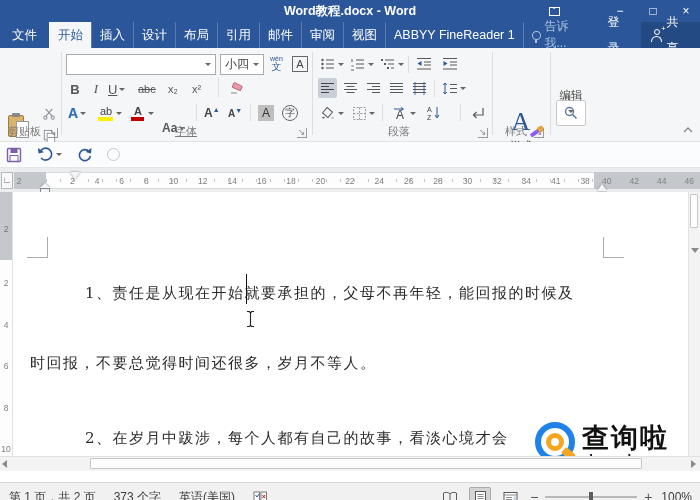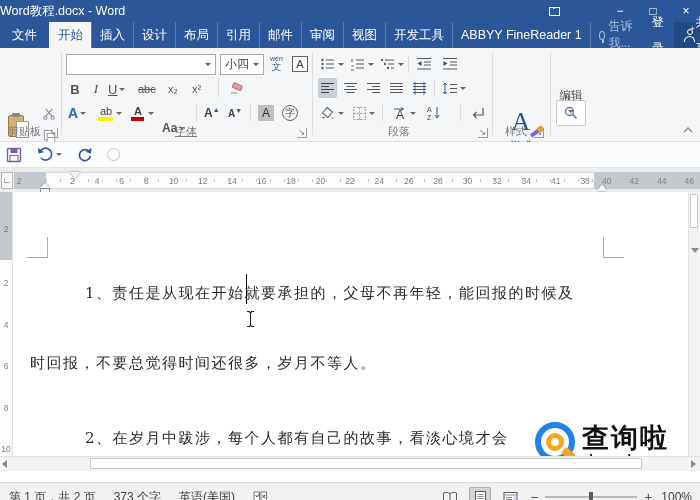--- a/index.html
+++ b/index.html
@@ -2,21 +2,21 @@
 <html><head>
 <meta charset="utf-8">
 <style>
   * { margin:0; padding:0; box-sizing:border-box; }
   html,body { width:700px; height:500px; overflow:hidden; }
   body { font-family:"Liberation Sans", sans-serif; font-size:12px; color:#444; background:#fff; position:relative; }
   .abs { position:absolute; }
 
   
   #titlebar { left:0; top:0; width:700px; height:22px; background:#2B579A; color:#fff; }
-  #title-text { width:100%; line-height:22px; font-size:12.5px; color:#fff; }
+  #title-text { width:100%; text-align:center; line-height:22px; font-size:12.5px; color:#fff;font-weight:bold; }
   .winctrl { top:0; height:22px; display:flex; align-items:center; justify-content:center; width:28px; color:#fff; font-size:12px; cursor:default; }
   #ribbon-opts-icon { right:132px; } #min-btn { right:66px; } #max-btn { right:33px; } #close-btn { right:0; }
   .boxglyph { width:11px; height:9px; border:1px solid #fff; display:inline-flex; align-items:flex-start; justify-content:center; font-size:8px; line-height:6px; }
 
   
   #tabrow { left:0; top:22px; width:700px; height:26px; background:#2B579A; display:flex; align-items:stretch; }
   #tabs-left { display:flex; }
   .tab { padding:0 8px; line-height:26px; font-size:12.5px; color:#fff; border-left:1px solid rgba(255,255,255,.22); white-space:nowrap; cursor:default; }
   .tab:first-child { border-left:none; padding:0 12px; }
   .tab.active { background:#F5F6F7; color:#2B579A; }
@@ -157,21 +157,20 @@
   <div id="tabs-left">
       <span class="tab">文件</span>
       <span class="tab active">开始</span>
       <span class="tab">插入</span>
       <span class="tab">设计</span>
       <span class="tab">布局</span>
       <span class="tab">引用</span>
       <span class="tab">邮件</span>
       <span class="tab">审阅</span>
       <span class="tab">视图</span>
-      <span class="tab">开发工具</span>
       <span class="tab">ABBYY FineReader 1</span>
     </div>
   <div id="tabs-right">
     <div id="tell-me">
       <span class="bulb"></span>
       <span>告诉我...</span>
     </div>
     <div id="signin">登录</div>
     <div id="share">
       <span class="person">

